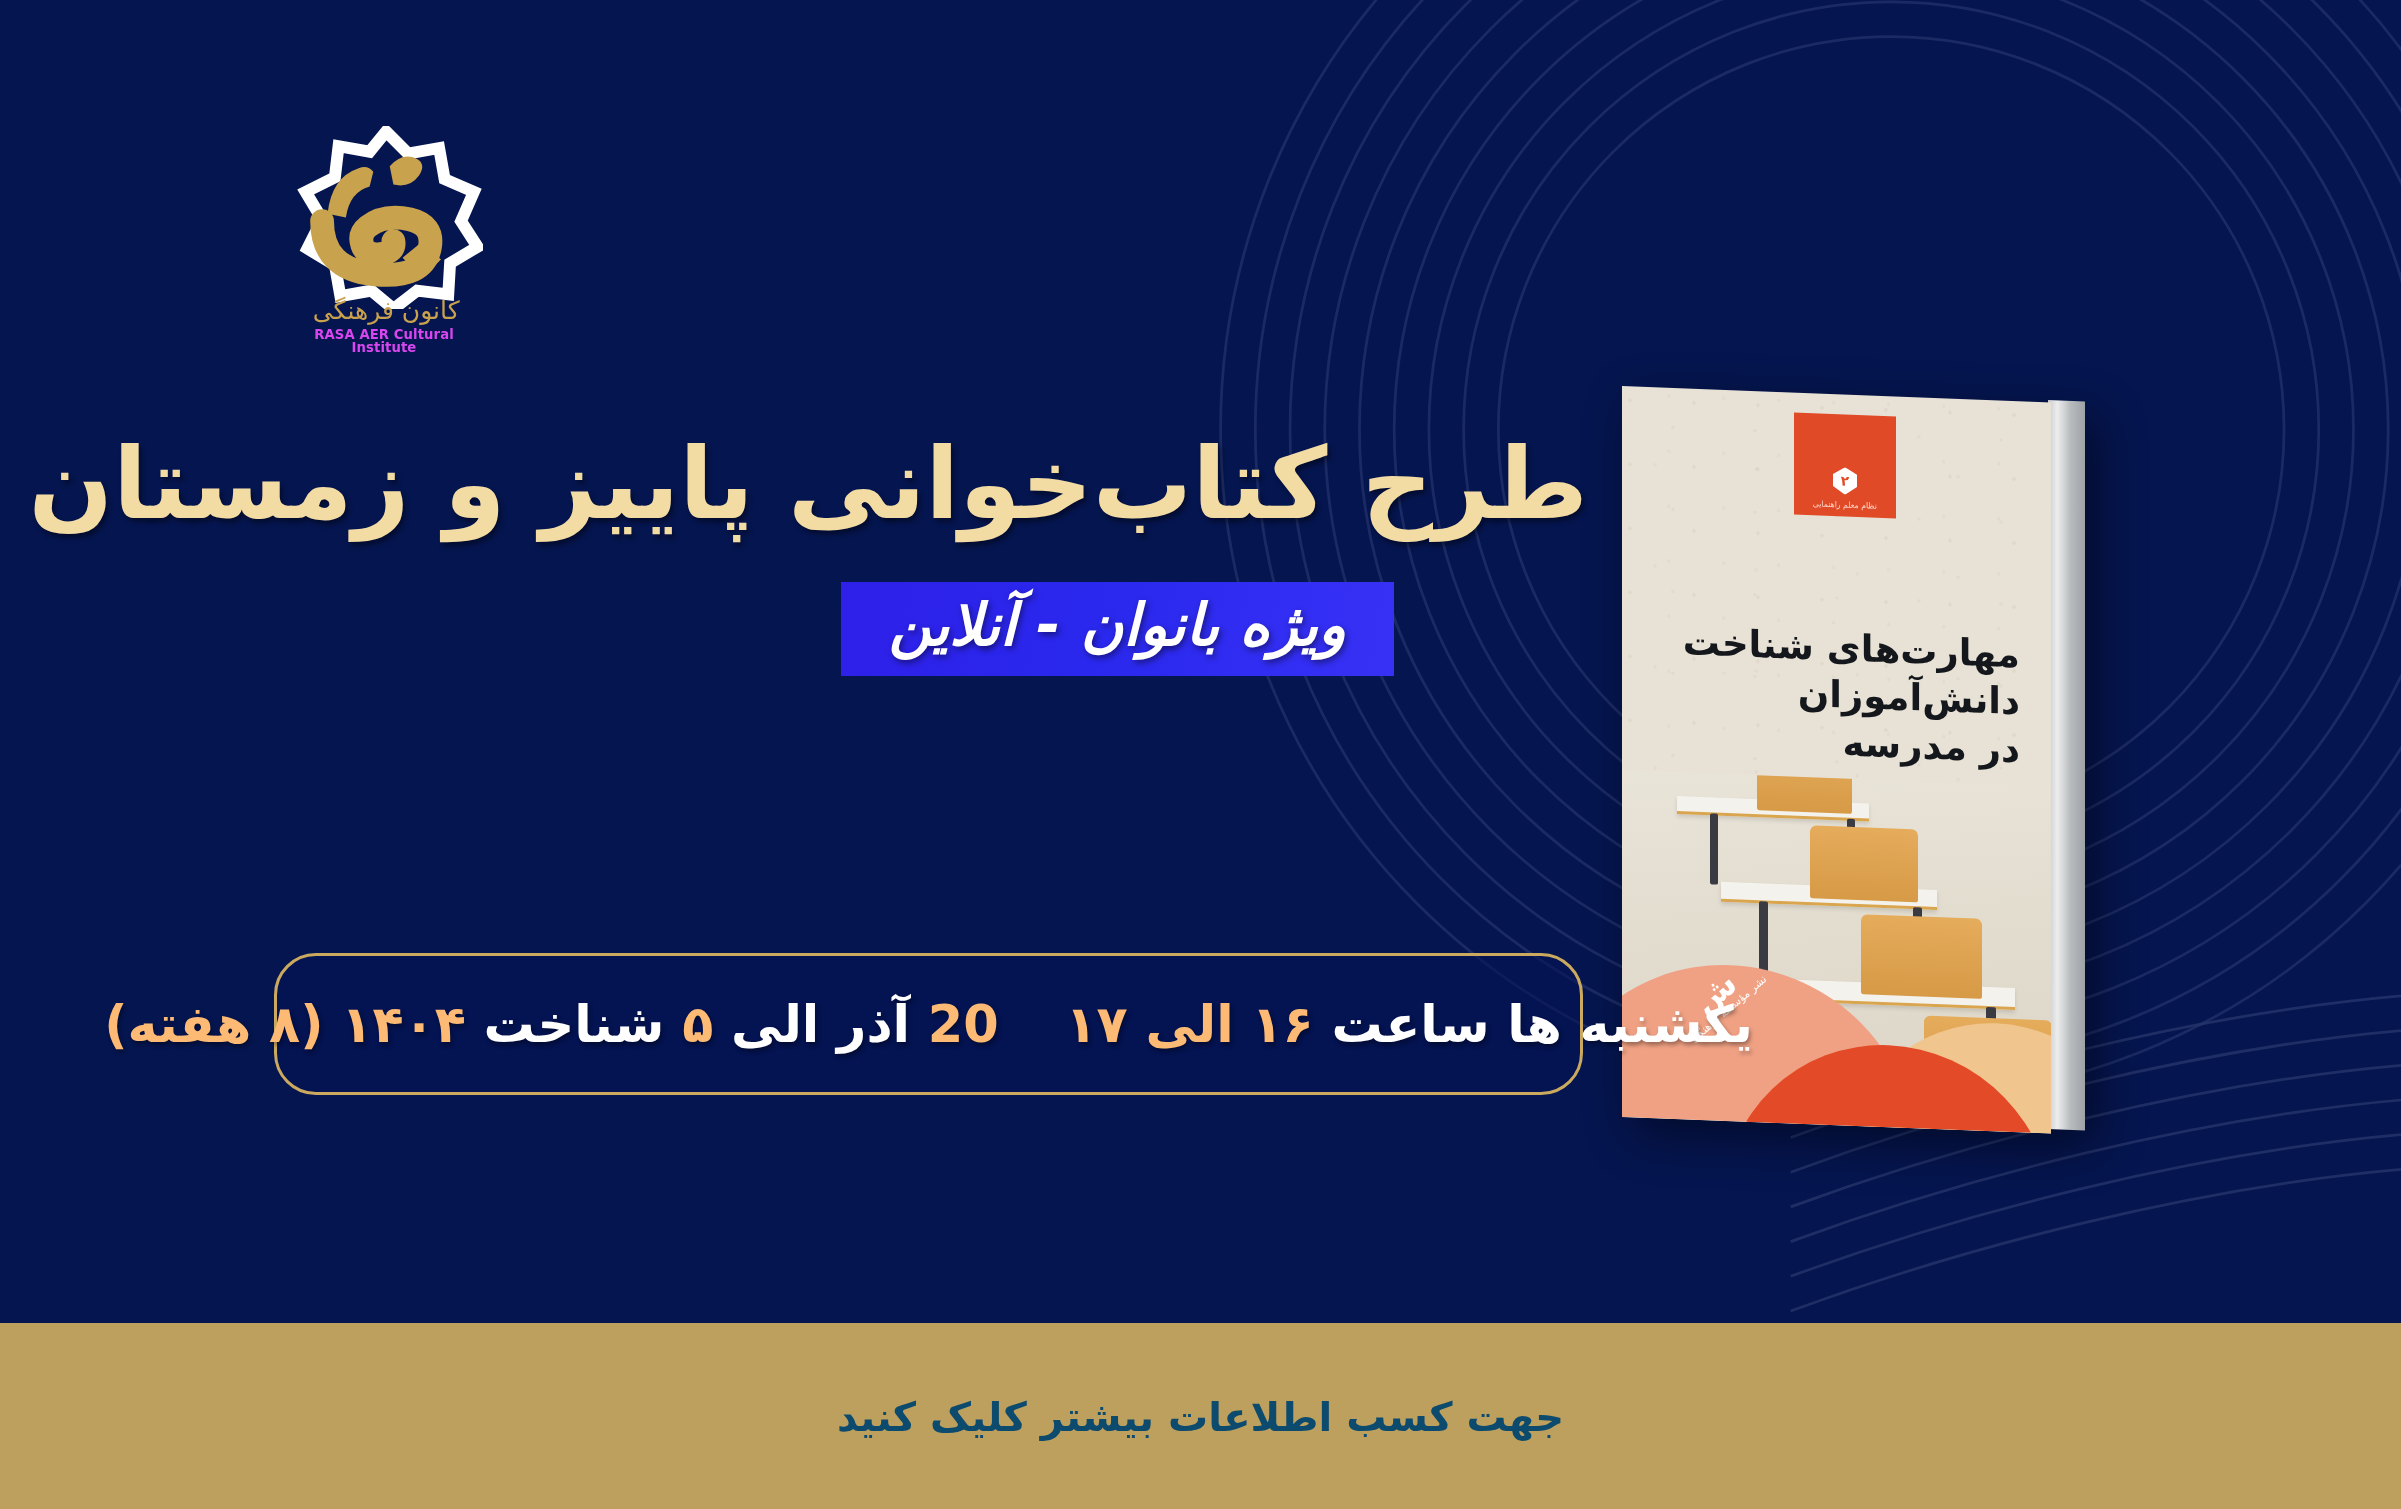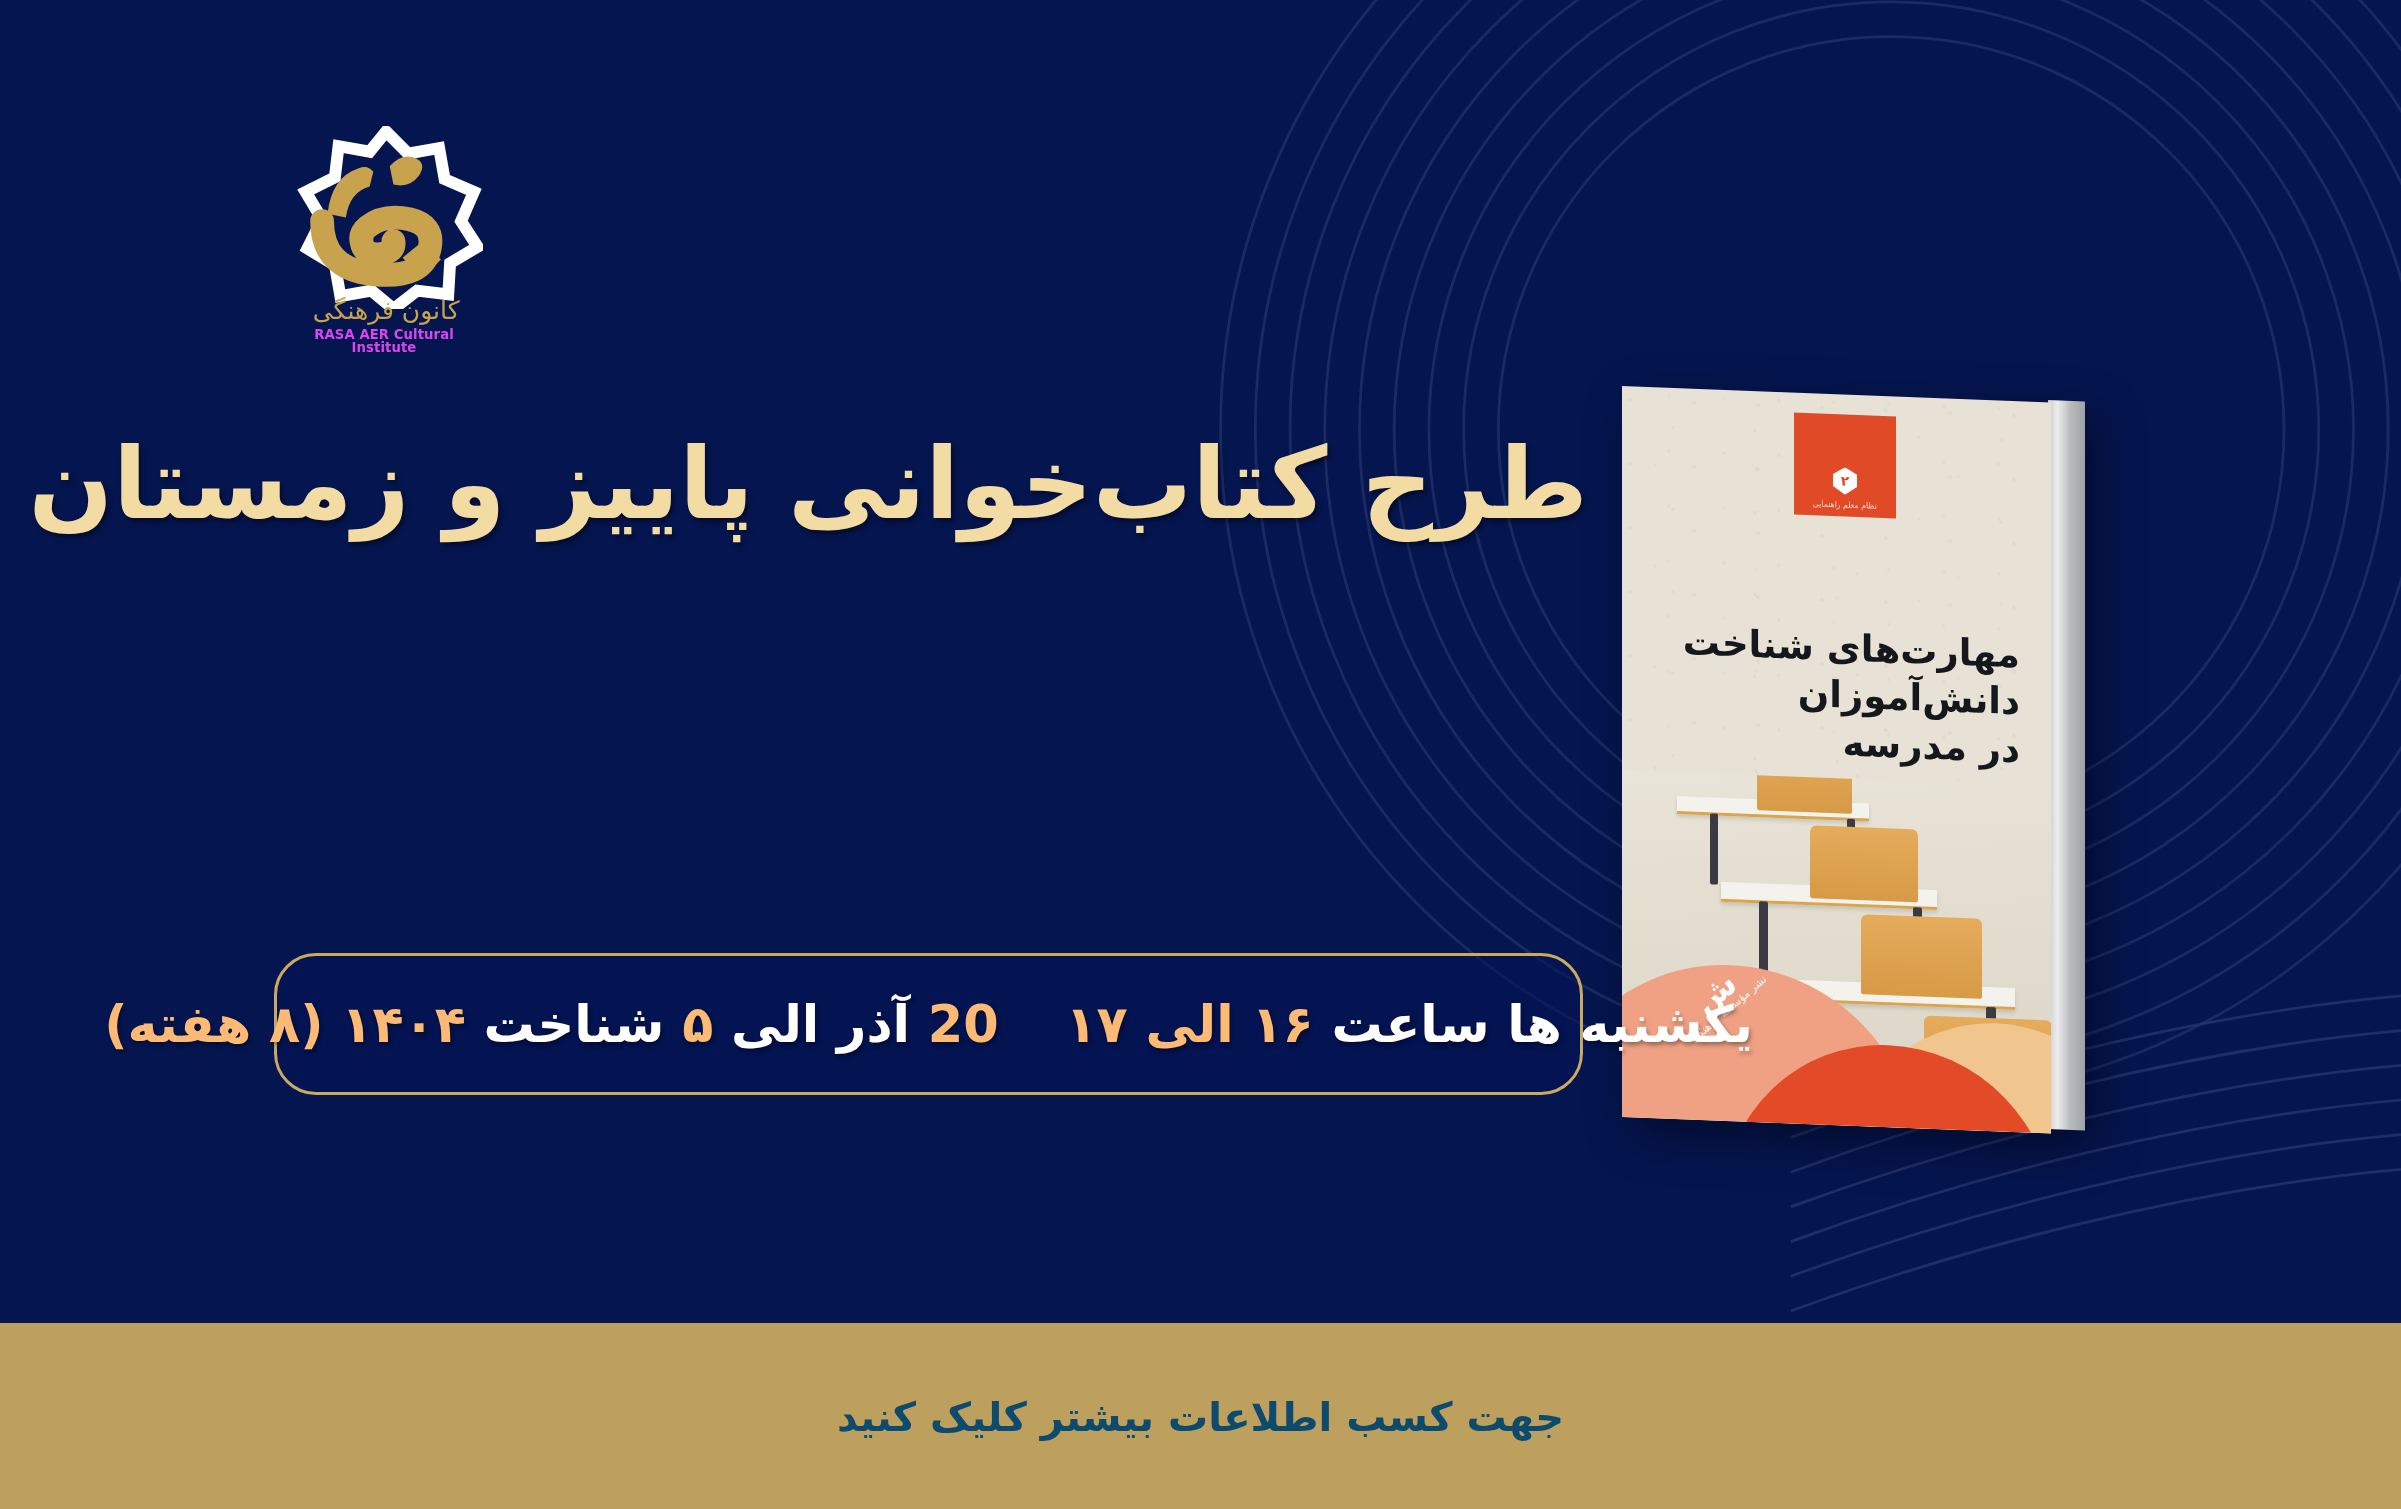--- a/index.html
+++ b/index.html
@@ -376,20 +376,25 @@
     </svg>
     <div id="logo-persian-name">کانون فرهنگی</div>
     <div id="logo-latin-name">RASA AER Cultural Institute</div>
   </div>
 
   <div id="content">
 
     <div id="main-title">طرح کتاب‌خوانی پاییز و زمستان ۱۴۰۴</div>
 
 
+    <div id="highlight-wrap">
+      <div id="highlight-badge">
+        <span id="highlight-text">ویژه بانوان - آنلاین</span>
+      </div>
+    </div>
   </div>
 
   <div id="date-box">
     <div id="date-text">
       <span>یکشنبه ها ساعت</span>
       <span class="gold-num">۱۶ الی ۱۷</span>
       <span class="sp"></span>
       <span class="gold-num">20</span>
       <span>آذر</span>
       <span>الی</span>

